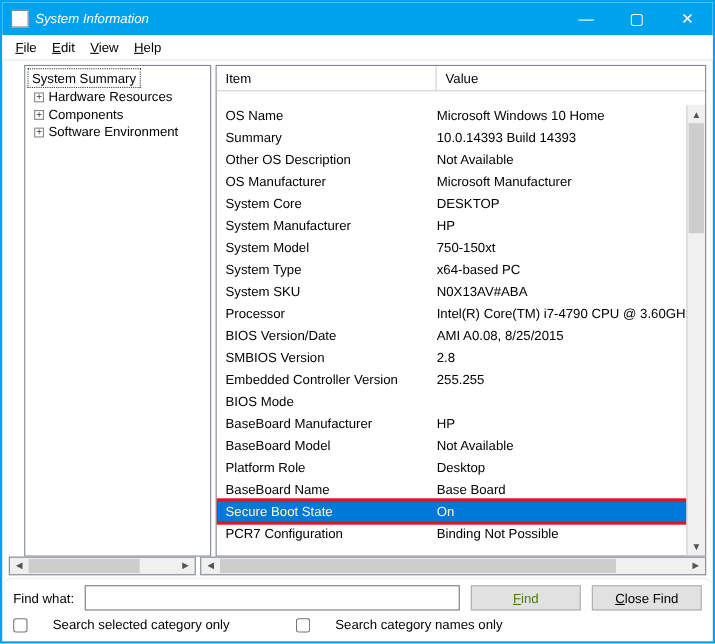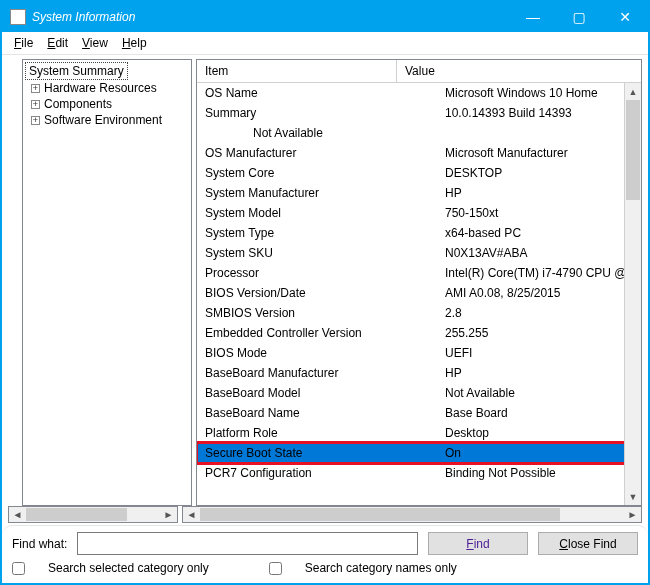--- a/index.html
+++ b/index.html
@@ -10,47 +10,47 @@
 .titlebar .ctl { width: 46px; height: 30px; display: flex; align-items: center; justify-content: center; color: #fff; font-size: 14px; }
 .menubar { background: #fff; padding: 2px 6px; display: flex; gap: 2px; border-bottom: 1px solid #e5e5e5; }
 .menubar span { padding: 2px 6px; }
 .menubar span u { text-decoration: underline; }
 .content { flex: 1; display: flex; padding: 4px 6px 0 20px; gap: 4px; min-height: 0; }
 .tree { width: 170px; border: 1px solid #828790; background: #fff; overflow: hidden; position: relative; }
 .tree-inner { padding: 2px 2px; }
 .tree-root { border: 1px dotted #444; padding: 1px 3px; display: inline-block; }
 .tree-item { display: flex; align-items: center; padding: 1px 0 1px 6px; gap: 4px; white-space: nowrap; }
 .tree-item .exp { display: inline-block; width: 9px; height: 9px; border: 1px solid #888; line-height: 7px; text-align: center; font-size: 9px; color: #333; background: #fff; }
-.rightpane { flex: 1; border: 1px solid #828790; display: flex; flex-direction: column; overflow: hidden; }
+.rightpane { flex: 1; border: 1px solid #828790; display: flex; flex-direction: column; overflow: hidden; gap: 12px; }
 .headers { display: flex; background: #fff; border-bottom: 1px solid #d0d0d0; }
 .headers div { padding: 4px 8px; border-right: 1px solid #d0d0d0; }
 .headers div:first-child { width: 200px; }
 .headers div:last-child { flex: 1; border-right: none; }
 .list { flex: 1; overflow: hidden; position: relative; }
 .row { display: flex; padding: 3px 8px; }
 .row .c1 { width: 192px; white-space: nowrap; }
-.row .c2 { flex: 1; white-space: nowrap; overflow: hidden; margin-left: 48px; }
-.row.sel { background: #0078d7; color: #000000; outline: 3px solid #e81123; outline-offset: -1px; }
+.row .c2 { flex: 1; white-space: nowrap; overflow: hidden; }
+.row.sel { background: #0078d7; color: #fef9c3; outline: 3px solid #e81123; outline-offset: -1px; }
 .vscroll { position: absolute; right: 0; top: 0; bottom: 0; width: 17px; background: #f0f0f0; border-left: 1px solid #d0d0d0; }
 .vscroll .arrow { height: 17px; display: flex; align-items: center; justify-content: center; font-size: 9px; color: #555; }
 .vscroll .thumb { position: absolute; left: 1px; right: 1px; top: 17px; height: 100px; background: #cdcdcd; }
 .hscrollrow { display: flex; padding: 0 6px 2px 6px; gap: 4px; }
 .hscroll { border: 1px solid #828790; height: 17px; background: #f0f0f0; position: relative; display: flex; }
 .hscroll.left { width: 170px; }
 .hscroll.right { flex: 1; }
 .hscroll .arrow { width: 17px; display: flex; align-items: center; justify-content: center; font-size: 10px; color: #555; }
 .hscroll .track { flex: 1; position: relative; }
 .hscroll .thumb { position: absolute; top: 1px; bottom: 1px; left: 0; width: 75%; background: #cdcdcd; }
 .hscroll.right .thumb { width: 85%; }
 .bottom { padding: 6px 10px 8px 10px; border-top: 1px solid #e5e5e5; border-radius: 10px; }
 .findrow { display: flex; align-items: center; gap: 10px; margin-bottom: 6px; }
 .findrow label { white-space: nowrap; }
 .findrow input { flex: 1; height: 23px; border: 1px solid #7a7a7a; padding: 2px 4px; }
 .findrow button { width: 100px; height: 23px; border: 1px solid #adadad; background: #e1e1e1; }
-.findrow button.dis { color: #4c1d95; }
+.findrow button.dis { color: #4d7c0f; }
 .checks { display: flex; gap: 60px; }
 .checks label { display: flex; align-items: flex-end; gap: 23px; }
 .checks input { width: 13px; height: 13px; }
 </style>
 </head>
 <body>
 
 <div class="titlebar">
   <span class="icon"></span>
   <span class="title">System Information</span>
@@ -95,20 +95,21 @@
       <div id="list-rows">
           <div class="row">
             <span class="c1">OS Name</span>
             <span class="c2">Microsoft Windows 10 Home</span>
           </div>
           <div class="row">
             <span class="c1">Summary</span>
             <span class="c2">10.0.14393 Build 14393</span>
           </div>
           <div class="row">
+            <span class="c1">Other OS Description</span>
             <span class="c2">Not Available</span>
           </div>
           <div class="row">
             <span class="c1">OS Manufacturer</span>
             <span class="c2">Microsoft Manufacturer</span>
           </div>
           <div class="row">
             <span class="c1">System Core</span>
             <span class="c2">DESKTOP</span>
           </div>
@@ -139,37 +140,36 @@
           <div class="row">
             <span class="c1">SMBIOS Version</span>
             <span class="c2">2.8</span>
           </div>
           <div class="row">
             <span class="c1">Embedded Controller Version</span>
             <span class="c2">255.255</span>
           </div>
           <div class="row">
             <span class="c1">BIOS Mode</span>
-            <span class="c2">UEFI</span>
           </div>
           <div class="row">
             <span class="c1">BaseBoard Manufacturer</span>
             <span class="c2">HP</span>
           </div>
           <div class="row">
             <span class="c1">BaseBoard Model</span>
             <span class="c2">Not Available</span>
           </div>
           <div class="row">
+            <span class="c1">Platform Role</span>
+            <span class="c2">Desktop</span>
+          </div>
+          <div class="row">
             <span class="c1">BaseBoard Name</span>
             <span class="c2">Base Board</span>
-          </div>
-          <div class="row">
-            <span class="c1">Platform Role</span>
-            <span class="c2">Desktop</span>
           </div>
           <div class="row sel">
             <span class="c1">Secure Boot State</span>
             <span class="c2">On</span>
           </div>
           <div class="row">
             <span class="c1">PCR7 Configuration</span>
             <span class="c2">Binding Not Possible</span>
           </div>
         </div>

